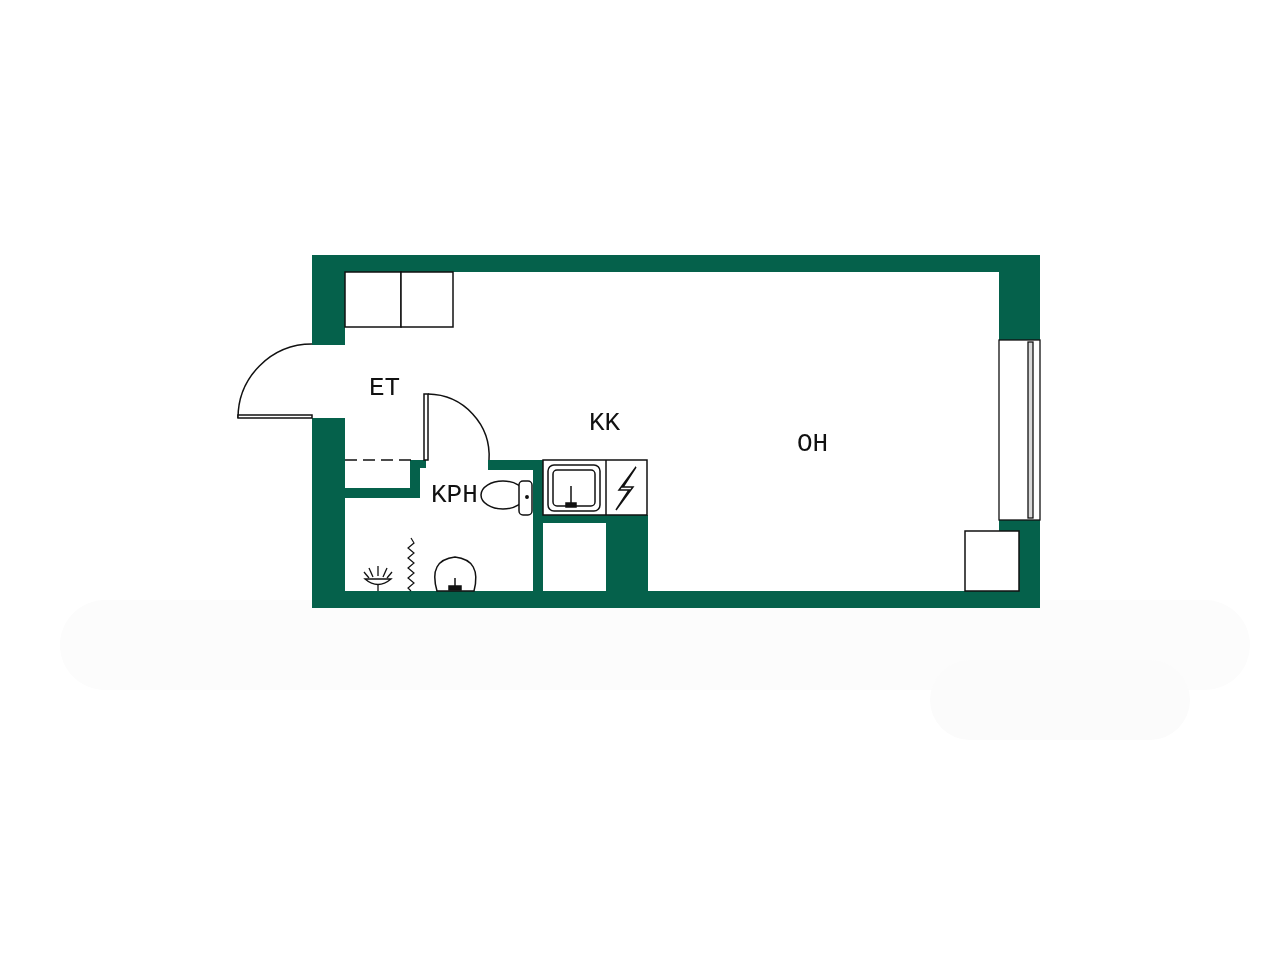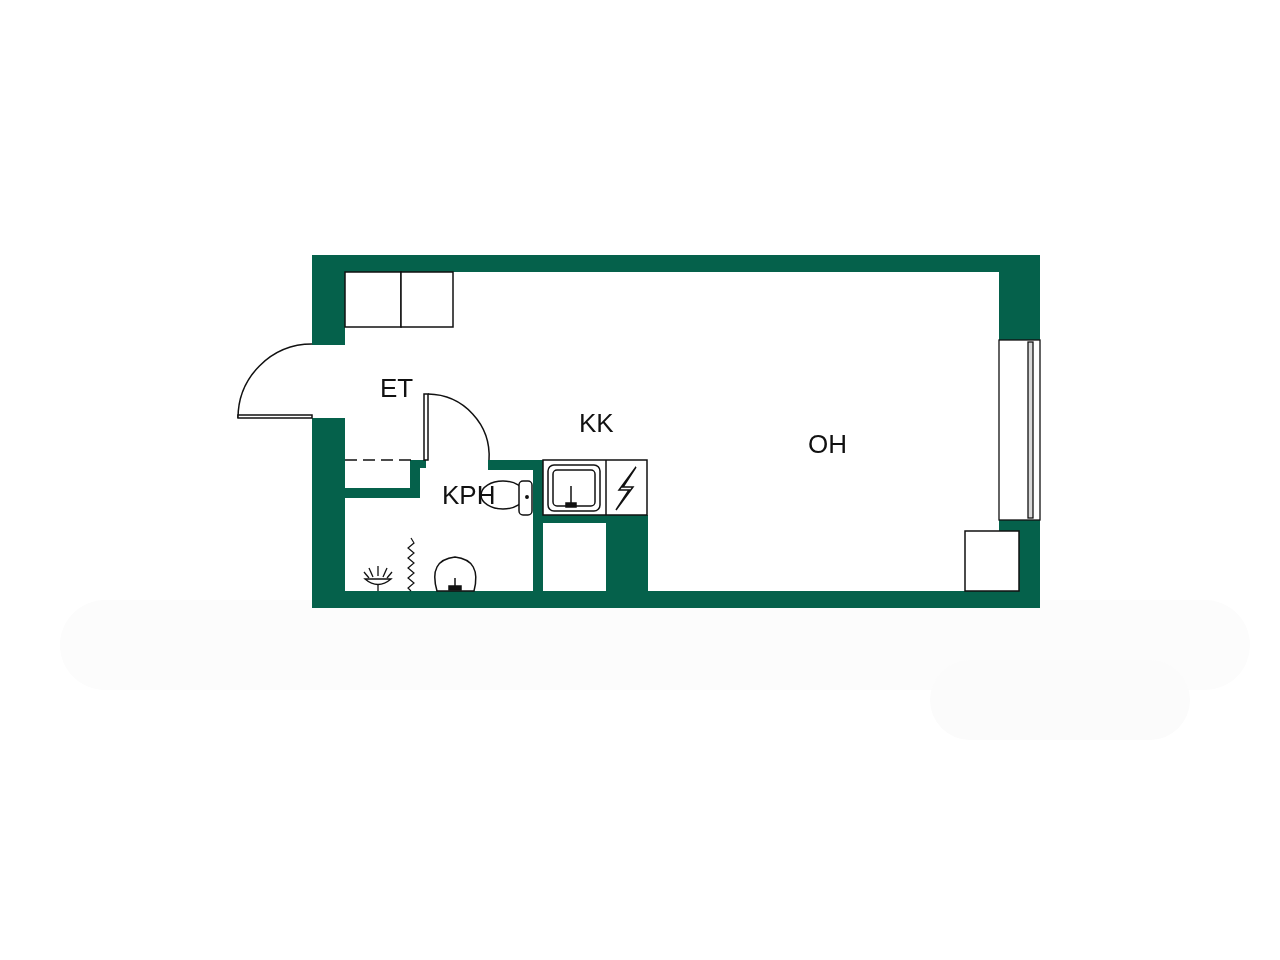--- a/index.html
+++ b/index.html
@@ -1,18 +1,18 @@
 <!DOCTYPE html>
 <html><head>
 <meta charset="utf-8">
 <style>
   html, body { margin: 0; padding: 0; background: #ffffff; }
   body { width: 1280px; height: 960px; position: relative; overflow: hidden; font-family: "Liberation Sans", sans-serif; }
   #plan { position: absolute; left: 0; top: 0; }
-  .room-label { position: absolute; font-family: Liberation Sans, sans-serif; font-size: 26px; color: #111; line-height: 1; margin-left: 11px; }
+  .room-label { position: absolute; font-family: Liberation Mono, monospace; font-size: 26px; color: #111; line-height: 1; }
   .shadow1 { position: absolute; left: 60px; top: 600px; width: 1190px; height: 90px; border-radius: 45px; background: #fcfcfc; }
   .shadow2 { position: absolute; left: 930px; top: 660px; width: 260px; height: 80px; border-radius: 40px; background: #fbfbfb; }
 </style>
 </head>
 <body>
 
 <div class="shadow1"></div>
 <div class="shadow2"></div>
 
 <svg id="plan" width="1280" height="960" viewBox="0 0 1280 960" xmlns="http://www.w3.org/2000/svg">
@@ -105,15 +105,15 @@
 
   <g fill="#fff" stroke="#111" stroke-width="1.3">
     <rect x="999" y="340" width="41" height="180"></rect>
     <rect x="1028" y="342" width="5" height="176" fill="#d9d9d9"></rect>
   </g>
 
   <rect x="965" y="531" width="54" height="60" fill="#fff" stroke="#111" stroke-width="1.5"></rect>
 </svg>
 
 <div class="room-label" style="left:369px; top:375px;">ET</div>
-<div class="room-label" style="left:568px; top:410px;">KK</div>
+<div class="room-label" style="left:589px; top:410px;">KK</div>
 <div class="room-label" style="left:797px; top:431px;">OH</div>
 <div class="room-label" style="left:431px; top:482px;">KPH</div>
 
 </body></html>

